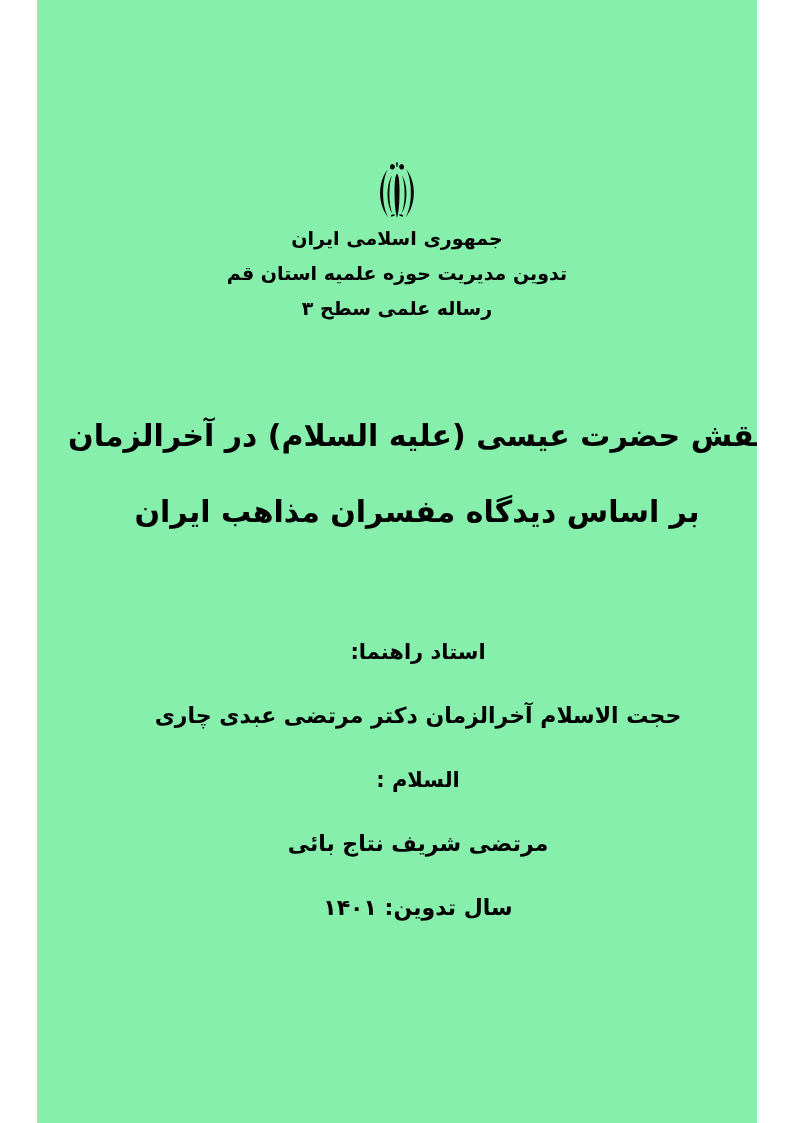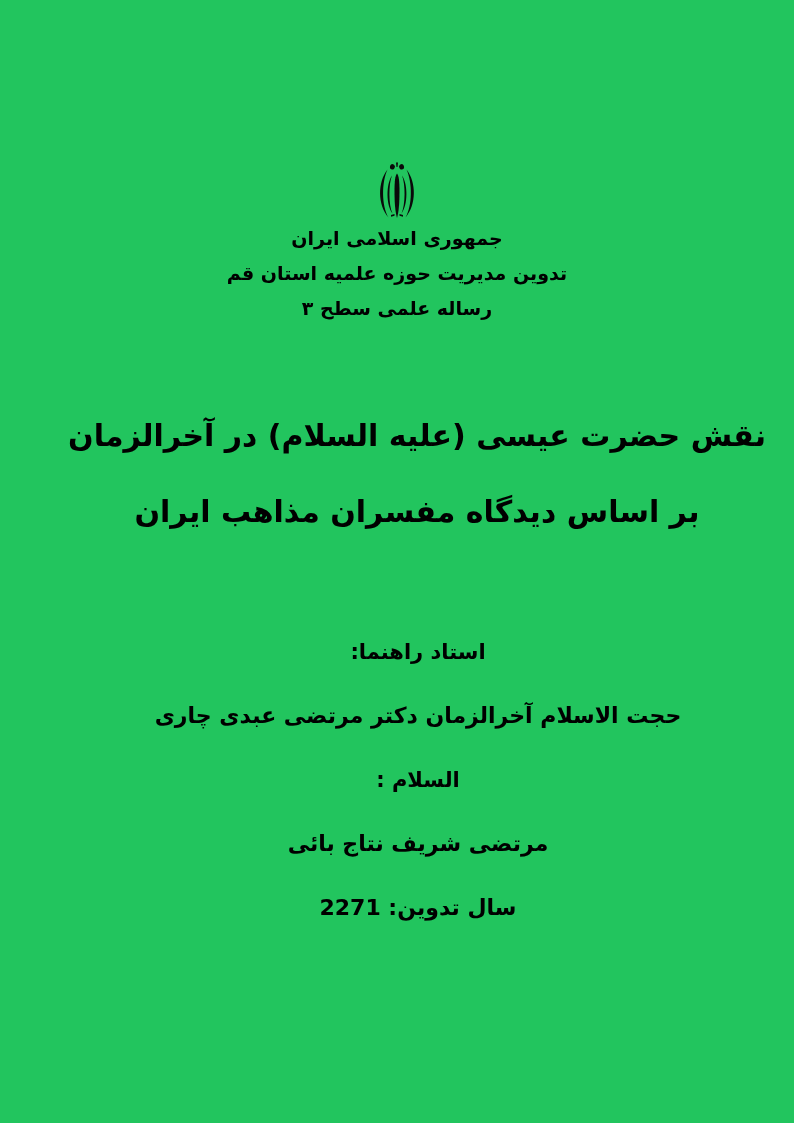--- a/index.html
+++ b/index.html
@@ -2,24 +2,24 @@
 <html lang="fa"><head>
 <meta charset="utf-8">
 <style>
   html, body {
     margin: 0;
     padding: 0;
     background: #ffffff;
   }
   .page {
     position: relative;
-    width: 794px;
+    width: 720px;
     height: 1123px;
     margin: 0 auto;
-    background: #22c55e;
+    background: #86efac;
     color: #000000;
     font-family: "DejaVu Sans", sans-serif;
     direction: rtl;
     overflow: hidden;
   }
   .emblem {
     position: absolute;
     top: 162px;
     left: 50%;
     transform: translateX(-50%);
@@ -97,16 +97,16 @@
   <div class="title-block">
     <div>نقش حضرت عیسی (علیه السلام) در آخرالزمان</div>
     <div>بر اساس دیدگاه مفسران مذاهب ایران</div>
   </div>
 
   <div class="credits-block">
     <div class="label-line">استاد راهنما:</div>
     <div>حجت الاسلام آخرالزمان دکتر مرتضی عبدی چاری</div>
     <div class="label-line">السلام :</div>
     <div>مرتضی شریف نتاج بائی</div>
-    <div>سال تدوین: 2271</div>
+    <div>سال تدوین: ۱۴۰۱</div>
   </div>
 
 </div>
 
 </body></html>

